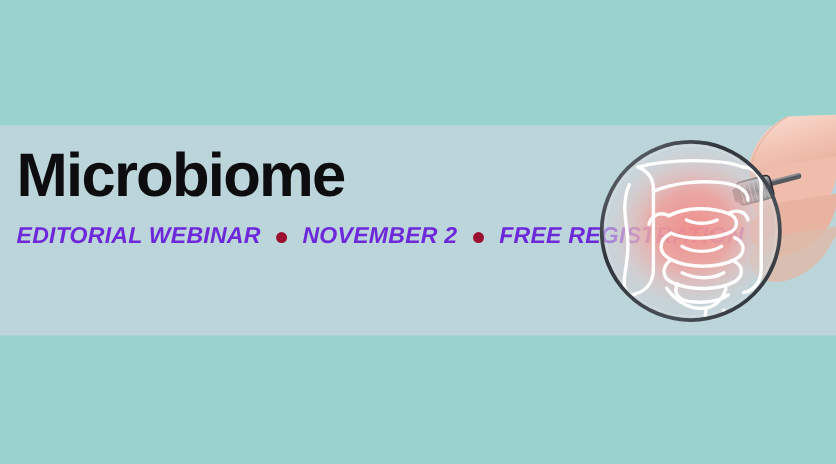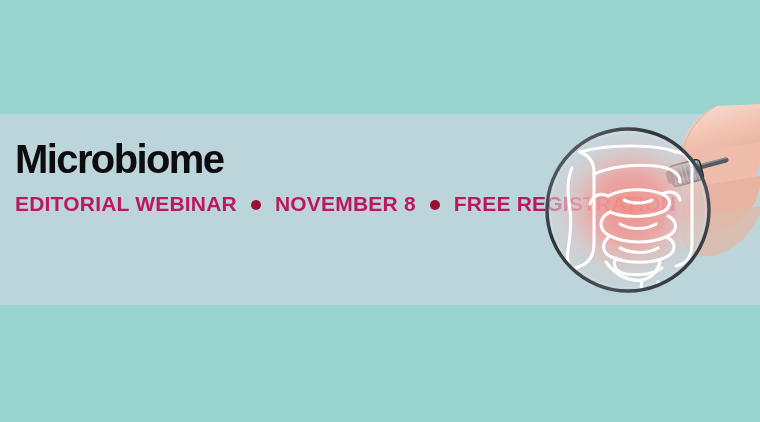--- a/index.html
+++ b/index.html
@@ -33,36 +33,37 @@
   .text-block {
     position: absolute;
     left: 15px;
     top: 128px;
     width: 560px;
   }
 
   .title-line {
     font-family: "Liberation Sans", sans-serif;
     font-weight: 700;
-    font-size: 40px;
+    font-size: 56px;
     line-height: 62px;
     letter-spacing: -1.6px;
     color: #0d0d0f;
     white-space: nowrap;
   }
 
   .subtitle {
     display: flex;
     align-items: center;
-    margin-top: 2px;
+    margin-top: 13px;
     font-weight: 700;
     font-size: 21px;
     letter-spacing: 0.2px;
-    color: #be185d;
+    color: #6d28d9;
     white-space: nowrap;
+    font-style: italic;
   }
   .sub-item { display: inline-block; }
   .sub-dot {
     display: inline-block;
     width: 10px;
     height: 10px;
     border-radius: 50%;
     background: #9b1030;
     margin: 0 14px;
     flex: 0 0 auto;
@@ -86,21 +87,21 @@
 <div class="banner">
 
   <div class="inner-band"></div>
 
   <div class="text-block">
     <div class="title-line">Microbiome</div>
 
     <div class="subtitle">
       <span class="sub-item">EDITORIAL WEBINAR</span>
       <span class="sub-dot"></span>
-      <span class="sub-item">NOVEMBER 8</span>
+      <span class="sub-item">NOVEMBER 2</span>
       <span class="sub-dot"></span>
       <span class="sub-item">FREE REGISTRATION</span>
     </div>
   </div>
 
   <div class="magnifier">
     <svg width="240" height="205" viewBox="0 0 240 205" xmlns="http://www.w3.org/2000/svg">
       <defs>
         <radialGradient id="glow" cx="50%" cy="50%" r="50%">
           <stop offset="0%" stop-color="#f28a86" stop-opacity="0.92"></stop>

